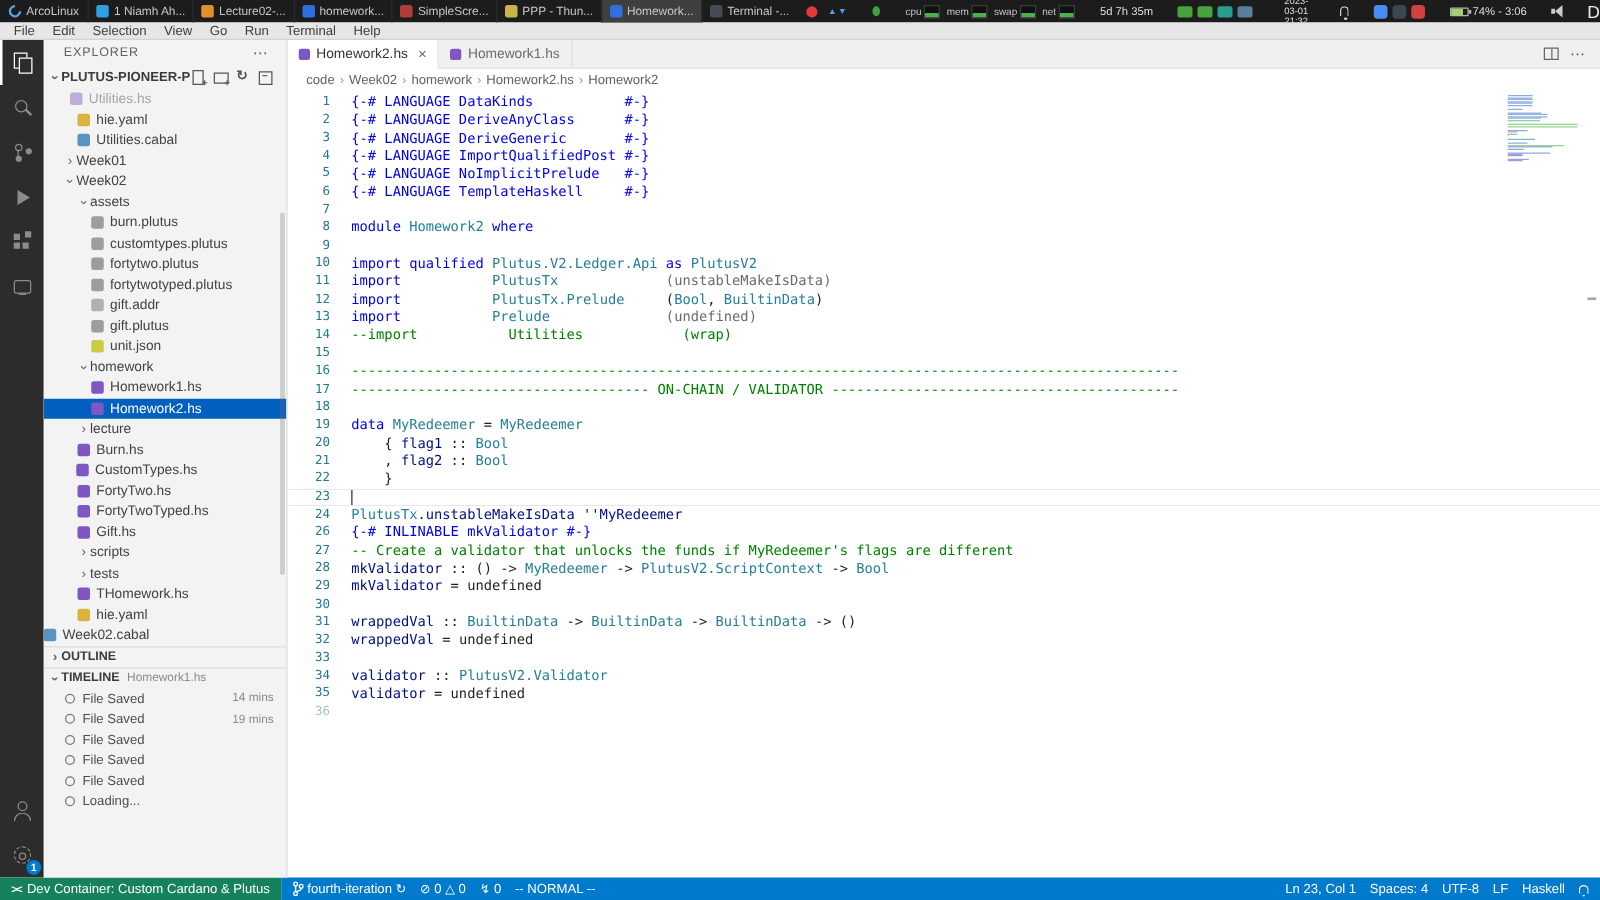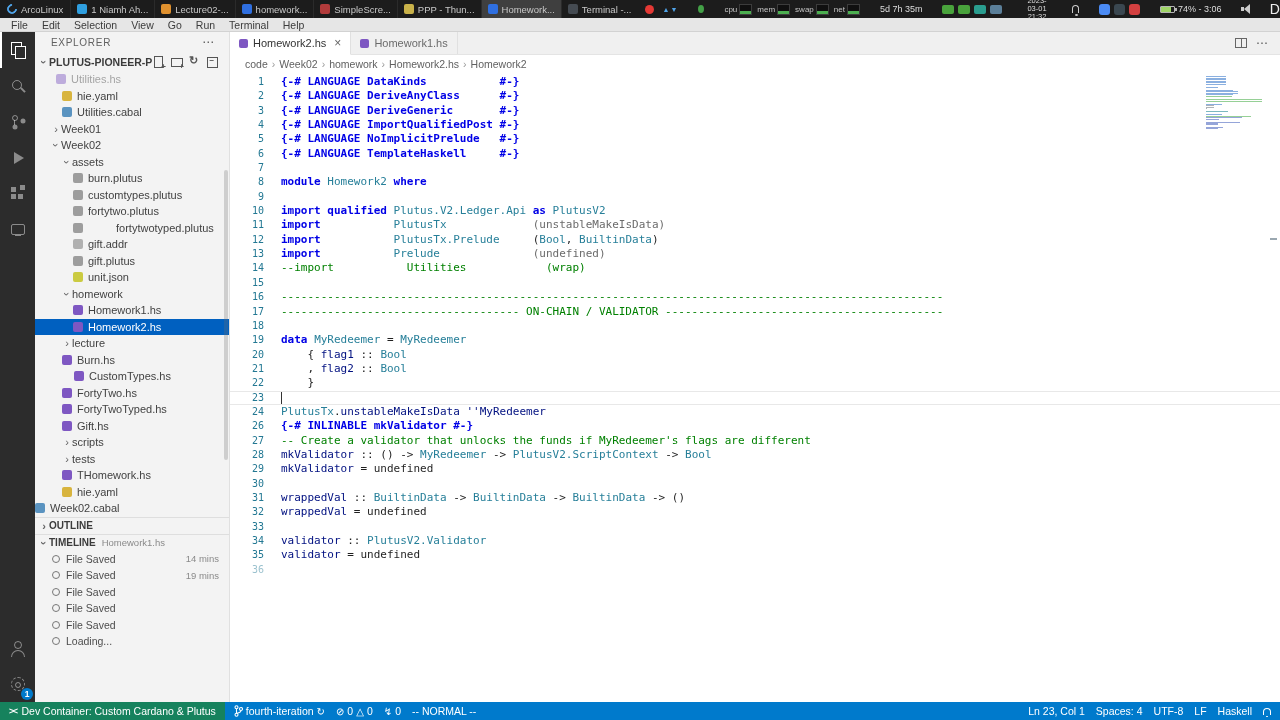--- a/index.html
+++ b/index.html
@@ -128,21 +128,21 @@
   .crumbs{height:17px;display:flex;align-items:center;padding-left:15px;font-size:10.5px;color:#616161;gap:4px;flex:none}
   .bitem{cursor:pointer}
   .bsep{color:#9a9a9a}
   .codewrap{position:relative;flex:1;padding-top:3px;overflow:hidden}
   .cl{display:flex;height:14.35px;line-height:14.35px;font-family:"DejaVu Sans Mono",monospace;font-size:11px}
   .cl.cur{box-shadow:inset 0 1px 0 #e8e8e8,inset 0 -1px 0 #e8e8e8}
   .ln{width:34px;text-align:right;color:#237893;font-size:10px;flex:none}
   .ln.lnd{opacity:.45}
   .lt{white-space:pre;padding-left:17px;position:relative}
   .caret{position:absolute;left:17px;top:1.5px;width:1px;height:11.5px;background:#333}
-  .tok-k{color:#0000e6;font-weight:bold}
+  .tok-k{color:#0000e6;font-weight:normal}
   .tok-t{color:#267f99}
   .tok-v{color:#001080}
   .tok-c{color:#008000}
   .tok-p{color:#1f1f1f}
   .tok-g{color:#6b6b6b}
   .minimap{position:absolute;top:4px;right:16px;width:58px;overflow:hidden}
   .mmline{height:1.1px;margin-bottom:.45px;opacity:.8}
   .ovmark{position:absolute;right:3px;top:166px;width:7px;height:2px;background:#9aa7b0}
 
   
@@ -334,21 +334,21 @@
           <span class="tlab">burn.plutus</span>
         </div>
         <div class="trow" style="padding-left: 38px;">
           <span class="fic fic-plutus"></span>
           <span class="tlab">customtypes.plutus</span>
         </div>
         <div class="trow" style="padding-left: 38px;">
           <span class="fic fic-plutus"></span>
           <span class="tlab">fortytwo.plutus</span>
         </div>
-        <div class="trow" style="padding-left: 38px; gap: 28px;">
+        <div class="trow" style="padding-left: 38px;">
           <span class="fic fic-plutus"></span>
           <span class="tlab">fortytwotyped.plutus</span>
         </div>
         <div class="trow" style="padding-left: 38px;">
           <span class="fic fic-addr"></span>
           <span class="tlab">gift.addr</span>
         </div>
         <div class="trow" style="padding-left: 38px;">
           <span class="fic fic-plutus"></span>
           <span class="tlab">gift.plutus</span>
@@ -370,21 +370,21 @@
           <span class="tlab">Homework2.hs</span>
         </div>
         <div class="trow" style="padding-left: 27px;">
           <span class="chev">›</span>
           <span class="tlab">lecture</span>
         </div>
         <div class="trow" style="padding-left: 27px;">
           <span class="fic fic-hs"></span>
           <span class="tlab">Burn.hs</span>
         </div>
-        <div class="trow" style="padding-left: 39px; text-align: center;">
+        <div class="trow" style="padding-left: 26px; text-align: center;">
           <span class="fic fic-hs"></span>
           <span class="tlab">CustomTypes.hs</span>
         </div>
         <div class="trow" style="padding-left: 27px;">
           <span class="fic fic-hs"></span>
           <span class="tlab">FortyTwo.hs</span>
         </div>
         <div class="trow" style="padding-left: 27px;">
           <span class="fic fic-hs"></span>
           <span class="tlab">FortyTwoTyped.hs</span>

